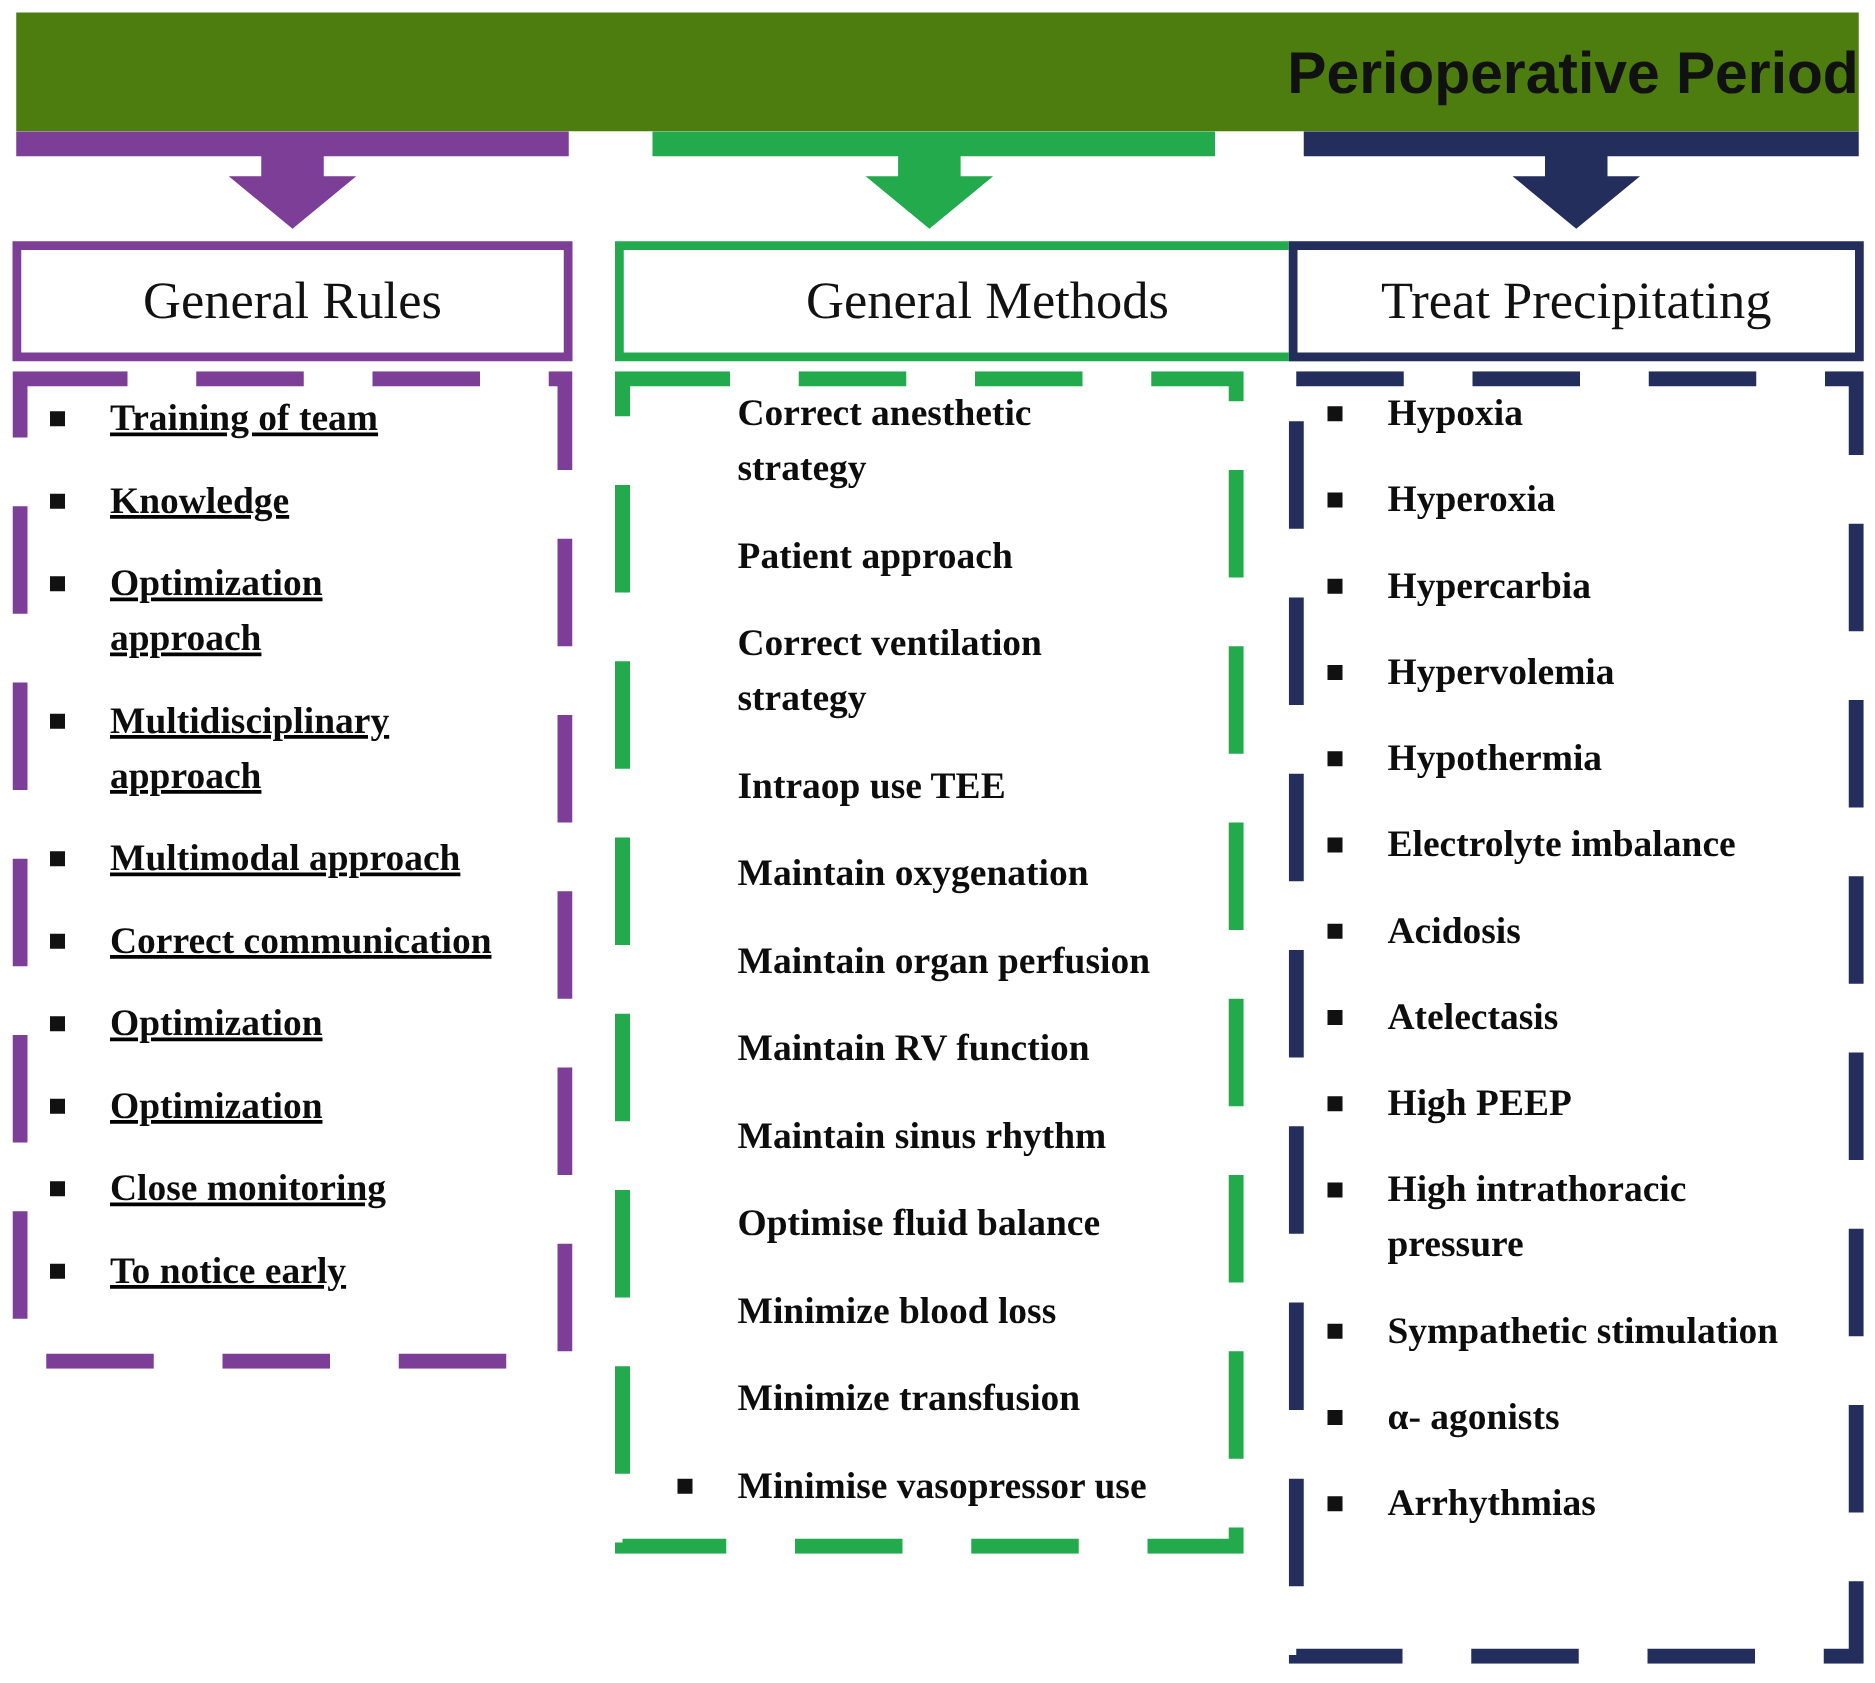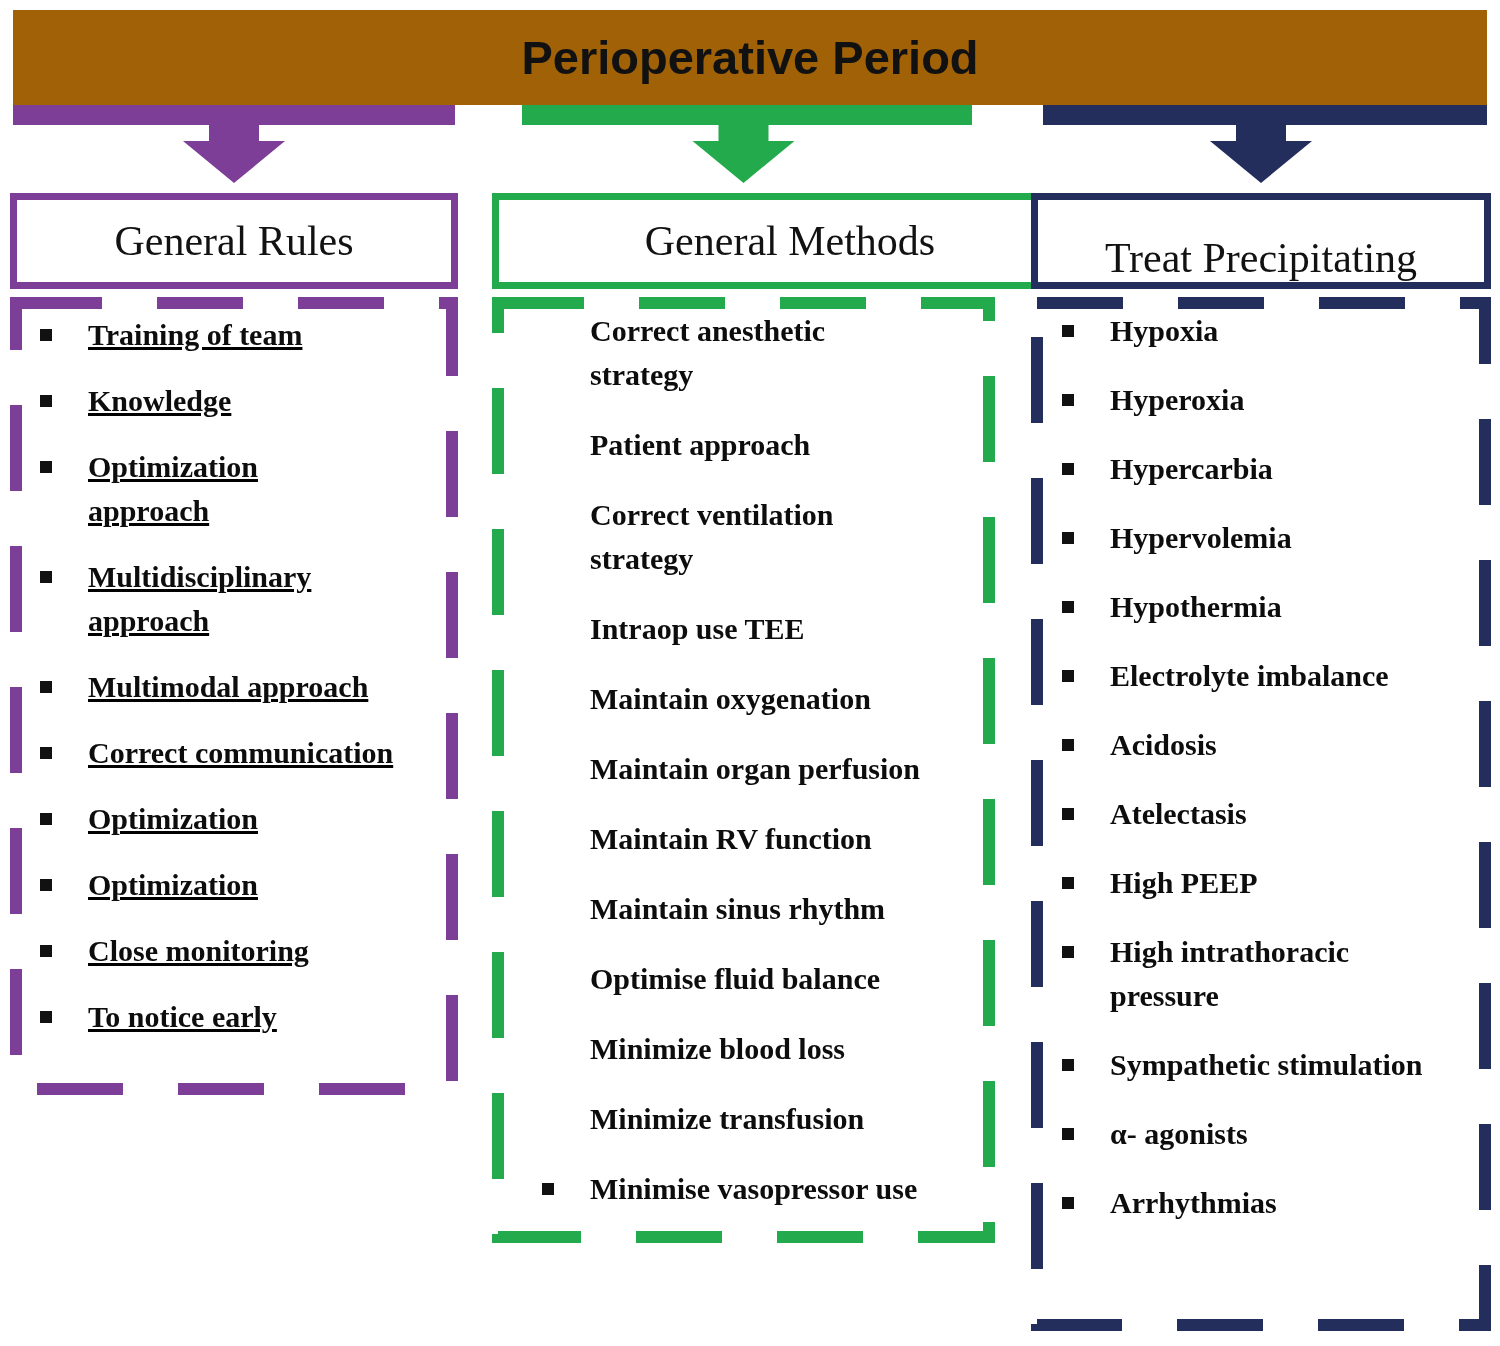--- a/index.html
+++ b/index.html
@@ -42,21 +42,21 @@
   .col-1 ul.items{padding:12px 10px 0 98px;}
   .col-1 ul.items li{margin-bottom:26px;}
   .col-2 ul.items{padding:12px 10px 0 79px;}
   .col-2 ul.items li{margin-bottom:25px;}
 </style>
 </head>
 <body>
 
 <div id="canvas">
 
-  <div class="banner" style="background: #a16207;">
+  <div class="banner" style="background: #4d7c0f; justify-content: flex-end;">
     <span class="banner-title">Perioperative Period</span>
   </div>
 
   <div class="column col-0">
     <svg class="arrow-svg" width="448" height="80" style="left:10px">
         <polygon points="3,0 445,0 445,20 249,20 249,36 275,36 224,78 173,36 199,36 199,20 3,20" fill="#7D3E98"></polygon>
       </svg>
     <div class="hdr" style="left: 10px; width: 448px; border-color: rgb(125, 62, 152);">
       <span class="hdr-title">General Rules</span>
     </div>
@@ -108,21 +108,21 @@
           <li><span class="itext">Minimize transfusion</span></li>
           <li><span class="bullet"></span><span class="itext">Minimise vasopressor use</span></li>
         </ul>
     </div>
   </div>
 
   <div class="column col-2">
     <svg class="arrow-svg" width="460" height="80" style="left:1031px">
         <polygon points="12,0 456,0 456,20 255,20 255,36 281,36 230,78 179,36 205,36 205,20 12,20" fill="#242E5C"></polygon>
       </svg>
-    <div class="hdr" style="left: 1031px; width: 460px; border-color: rgb(36, 46, 92); align-items: flex-end;">
+    <div class="hdr" style="left: 1031px; width: 460px; border-color: rgb(36, 46, 92);">
       <span class="hdr-title">Treat Precipitating</span>
     </div>
     <div class="listbox" style="left:1031px;width:460px;height:1034px">
       <svg class="dash-svg" width="460" height="1034">
           <rect x="6" y="6" width="448" height="1022" fill="none" stroke="#242E5C" stroke-width="12" stroke-dasharray="86 55"></rect>
         </svg>
       <ul class="items">
           <li><span class="bullet"></span><span class="itext">Hypoxia</span></li>
           <li><span class="bullet"></span><span class="itext">Hyperoxia</span></li>
           <li><span class="bullet"></span><span class="itext">Hypercarbia</span></li>

